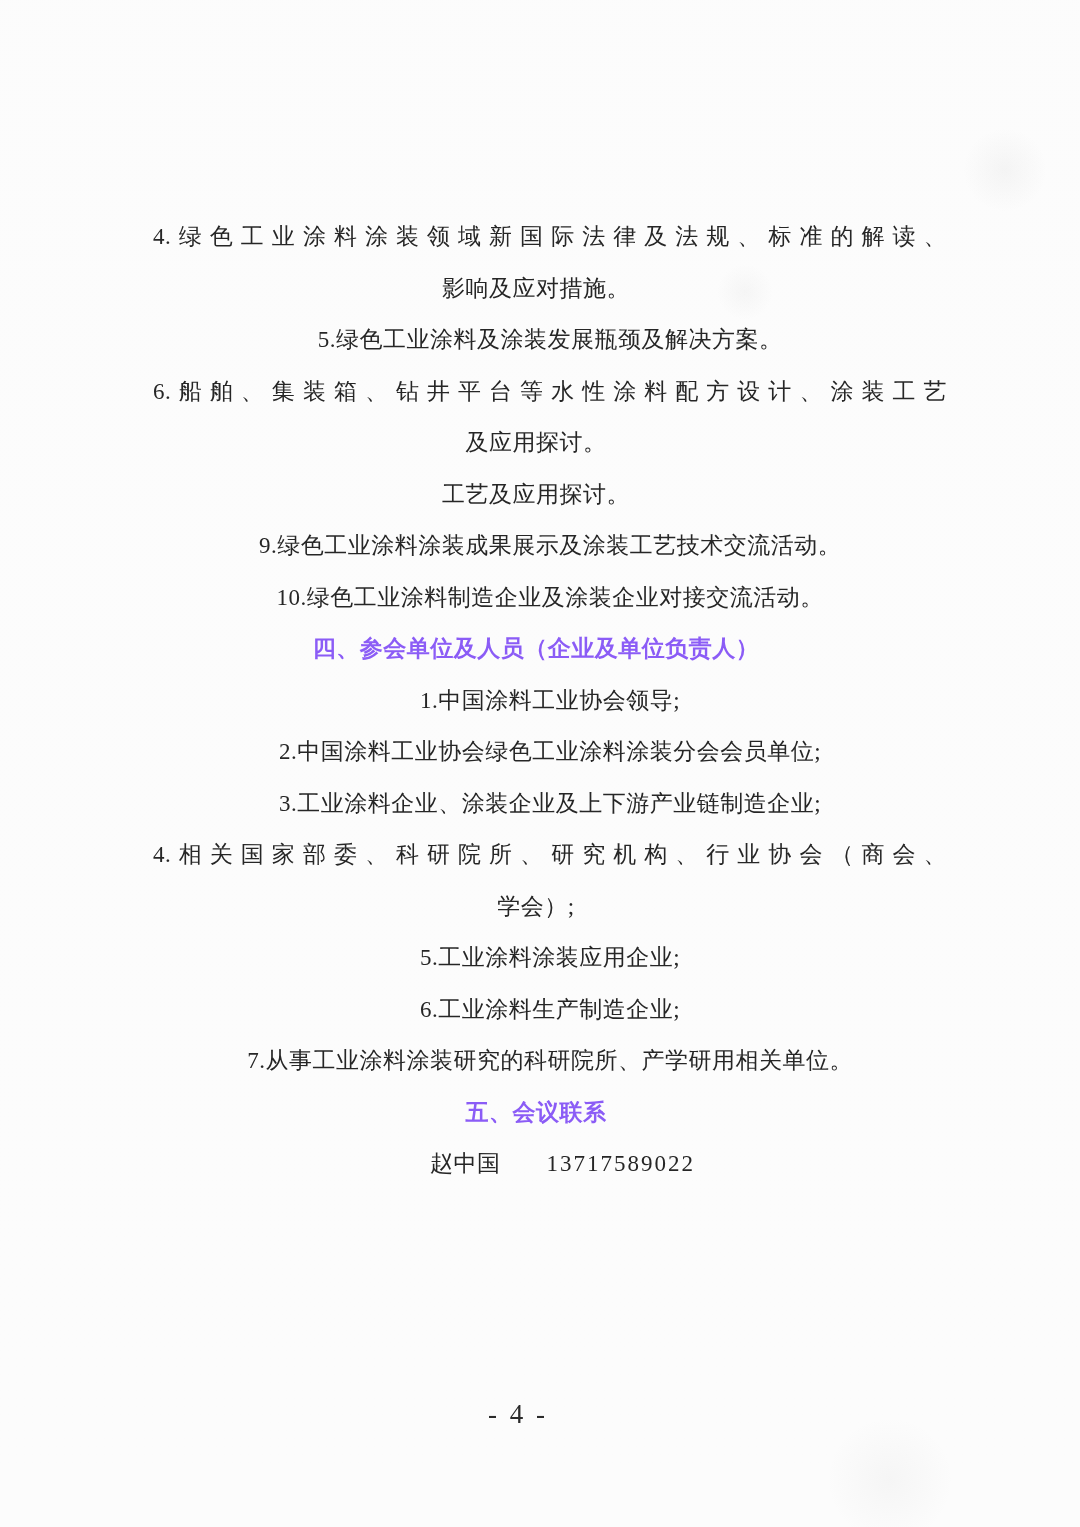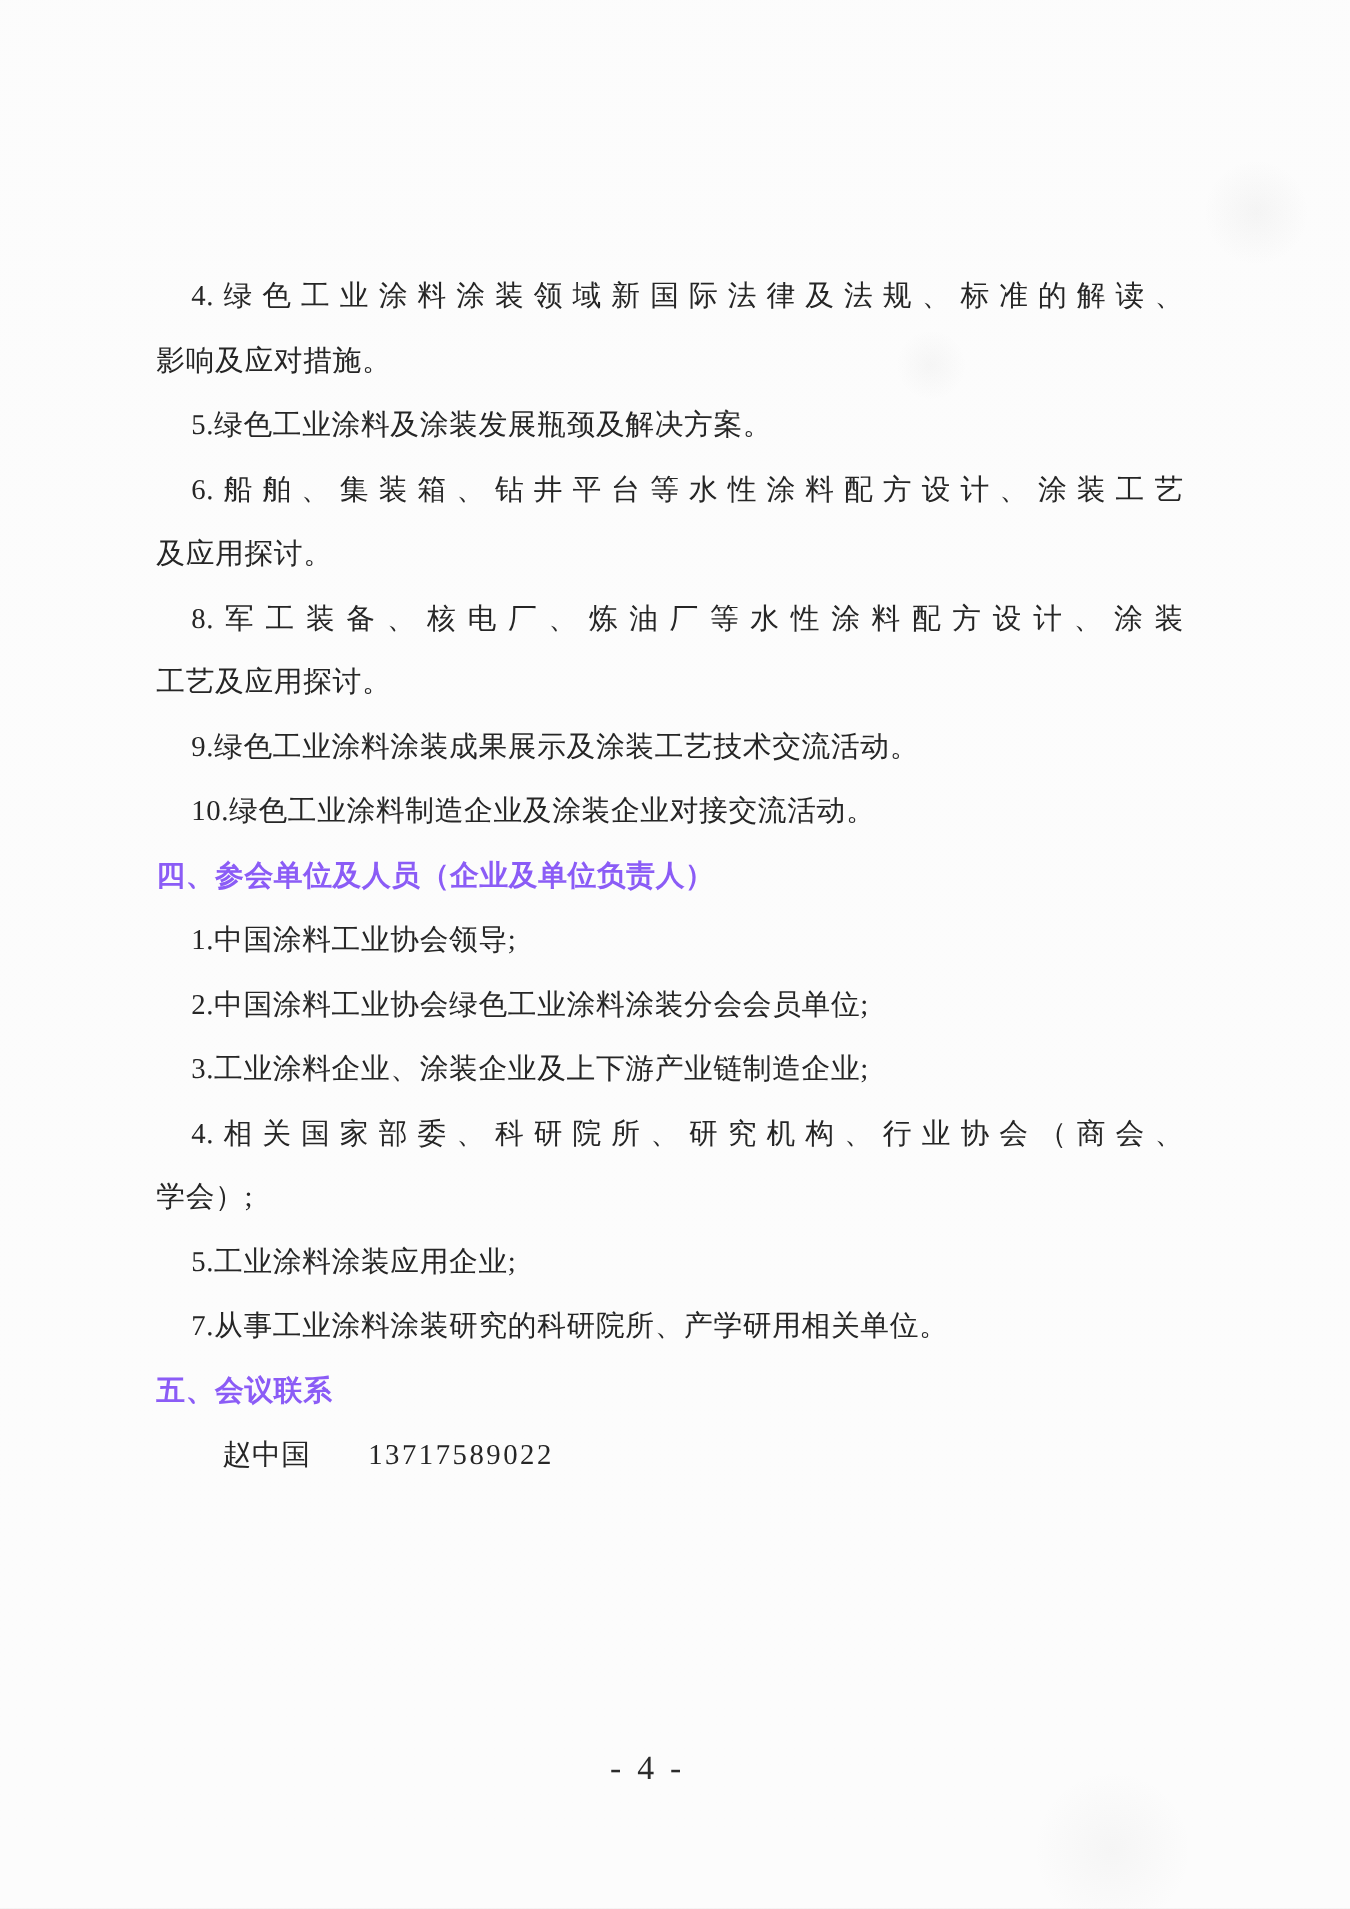--- a/index.html
+++ b/index.html
@@ -32,20 +32,21 @@
     position: absolute;
     left: 125px;
     top: 211px;
     width: 822px;
     font-size: 23px;
     line-height: 51.5px;
     letter-spacing: 0.5px;
   }
   .line {
     min-height: 51.5px;
+    text-align: center;
   }
   .line.indent {
     padding-left: 28px;
   }
   
   .line.stretch {
     text-align: justify;
     text-align-last: justify;
     text-justify: inter-character;
   }
@@ -79,31 +80,31 @@
 
 <div class="page">
   <div class="scan-noise"></div>
 
   <div class="content">
     <div class="line indent stretch">4.绿色工业涂料涂装领域新国际法律及法规、标准的解读、</div>
     <div class="line">影响及应对措施。</div>
     <div class="line indent">5.绿色工业涂料及涂装发展瓶颈及解决方案。</div>
     <div class="line indent stretch">6.船舶、集装箱、钻井平台等水性涂料配方设计、涂装工艺</div>
     <div class="line">及应用探讨。</div>
-    <div class="line indent stretch">8.军工装备、核电厂、炼油厂等水性涂料配方设计、涂装</div>
     <div class="line">工艺及应用探讨。</div>
     <div class="line indent">9.绿色工业涂料涂装成果展示及涂装工艺技术交流活动。</div>
     <div class="line indent">10.绿色工业涂料制造企业及涂装企业对接交流活动。</div>
     <div class="line heading">四、参会单位及人员（企业及单位负责人）</div>
     <div class="line indent">1.中国涂料工业协会领导;</div>
     <div class="line indent">2.中国涂料工业协会绿色工业涂料涂装分会会员单位;</div>
     <div class="line indent">3.工业涂料企业、涂装企业及上下游产业链制造企业;</div>
     <div class="line indent stretch">4.相关国家部委、科研院所、研究机构、行业协会（商会、</div>
     <div class="line">学会）;</div>
     <div class="line indent">5.工业涂料涂装应用企业;</div>
+    <div class="line indent">6.工业涂料生产制造企业;</div>
     <div class="line indent">7.从事工业涂料涂装研究的科研院所、产学研用相关单位。</div>
     <div class="line heading">五、会议联系</div>
     <div class="line contact-line">
       <span>赵中国</span><span class="contact-phone">13717589022</span>
     </div>
   </div>
 
   <div class="footer">- 4 -</div>
 </div>
 

